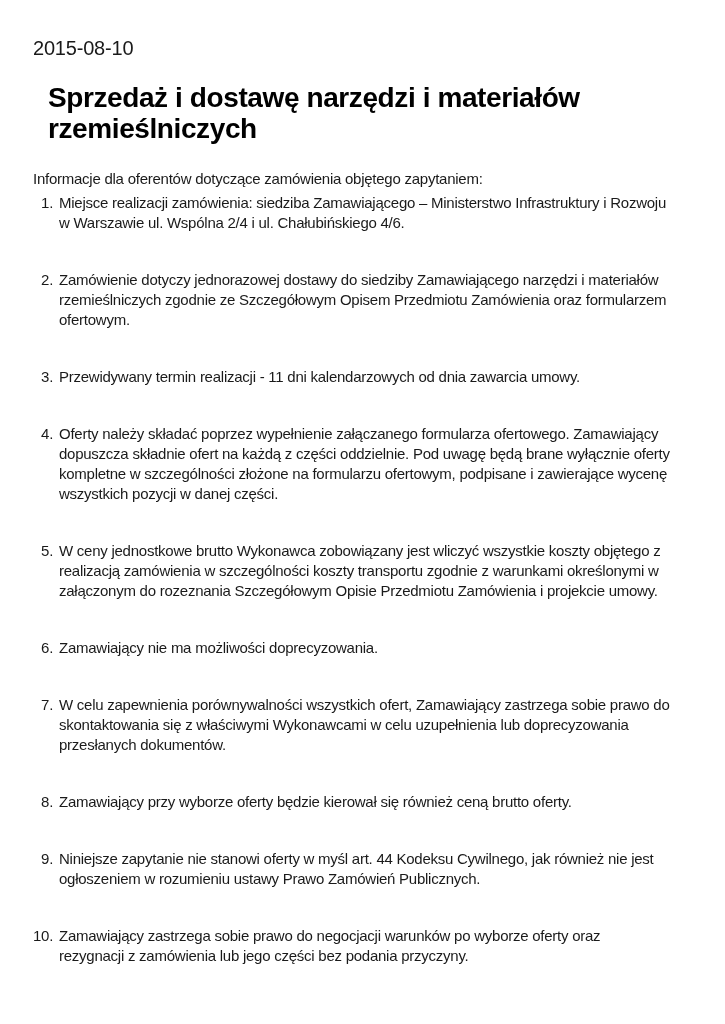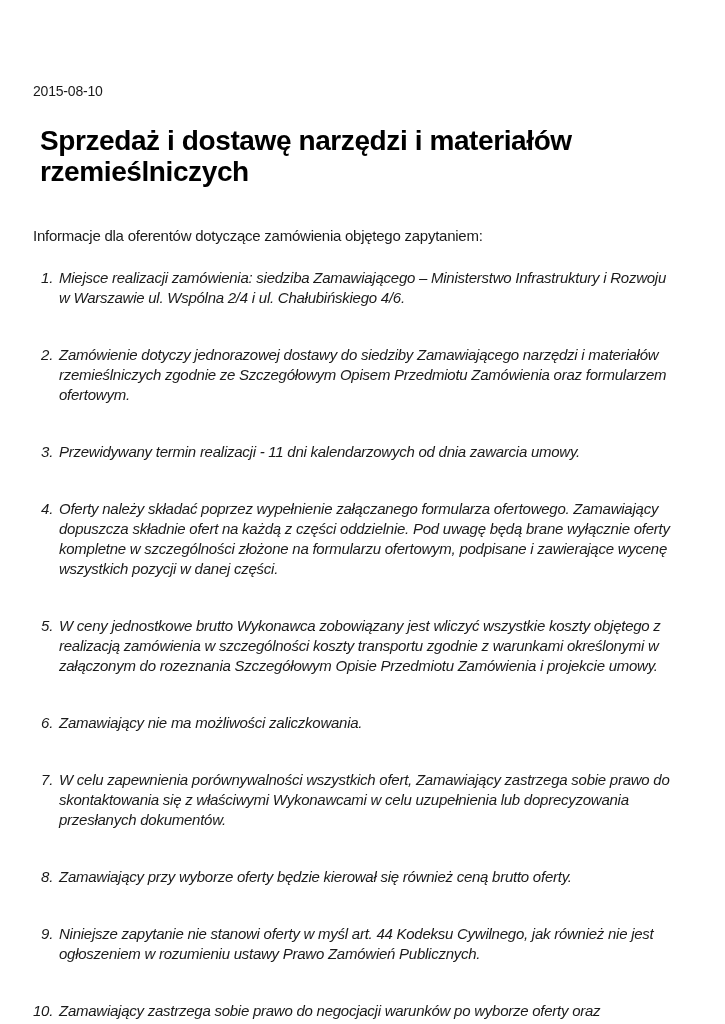--- a/index.html
+++ b/index.html
@@ -9,45 +9,43 @@
   }
   body {
     width: 725px;
     min-height: 1024px;
     box-sizing: border-box;
     padding: 38px 33px 40px 33px;
     font-family: "Liberation Sans", sans-serif;
     color: #1a1a1a;
   }
   .doc-date {
-    font-size: 14px;
+    font-size: 20px;
     line-height: 20px;
     letter-spacing: -0.2px;
-    margin-top: 43px;
   }
   .doc-title {
-    margin: 24px 0 0 7px;
+    margin: 24px 0 0 15px;
     font-size: 28px;
     line-height: 31px;
     font-weight: 700;
     color: #000000;
     letter-spacing: -0.4px;
     white-space: pre-line;
   }
   .doc-intro {
-    margin: 39px 0 0 0;
+    margin: 25px 0 0 0;
     font-size: 15px;
     line-height: 20px;
     letter-spacing: -0.25px;
   }
   ol.info-list {
-    margin: 22px 0 0 0;
+    margin: 4px 0 0 0;
     padding: 0 0 0 24px;
     list-style: decimal;
-    font-style: italic;
   }
   ol.info-list li {
     font-size: 15px;
     line-height: 20px;
     letter-spacing: -0.25px;
     margin: 0 0 37px 0;
     padding-left: 2px;
     white-space: pre-line;
   }
   ol.info-list li::marker {
@@ -72,21 +70,21 @@
 rzemieślniczych zgodnie ze Szczegółowym Opisem Przedmiotu Zamówienia oraz formularzem
 ofertowym.</li>
   <li>Przewidywany termin realizacji - 11 dni kalendarzowych od dnia zawarcia umowy.</li>
   <li>Oferty należy składać poprzez wypełnienie załączanego formularza ofertowego. Zamawiający
 dopuszcza składnie ofert na każdą z części oddzielnie. Pod uwagę będą brane wyłącznie oferty
 kompletne w szczególności złożone na formularzu ofertowym, podpisane i zawierające wycenę
 wszystkich pozycji w danej części.</li>
   <li>W ceny jednostkowe brutto Wykonawca zobowiązany jest wliczyć wszystkie koszty objętego z
 realizacją zamówienia w szczególności koszty transportu  zgodnie z warunkami określonymi w
 załączonym do rozeznania Szczegółowym Opisie Przedmiotu Zamówienia i projekcie umowy.</li>
-  <li>Zamawiający nie ma możliwości zaliczkowania.</li>
+  <li>Zamawiający nie ma możliwości doprecyzowania.</li>
   <li>W celu zapewnienia porównywalności wszystkich ofert, Zamawiający zastrzega sobie prawo do
 skontaktowania się z właściwymi Wykonawcami w celu uzupełnienia lub doprecyzowania
 przesłanych dokumentów.</li>
   <li>Zamawiający przy wyborze oferty będzie kierował się również ceną brutto oferty.</li>
   <li>Niniejsze zapytanie nie stanowi oferty w myśl art. 44 Kodeksu Cywilnego, jak również nie jest
 ogłoszeniem w rozumieniu ustawy Prawo Zamówień Publicznych.</li>
   <li>Zamawiający zastrzega sobie prawo do negocjacji warunków po wyborze oferty oraz
 rezygnacji z zamówienia lub jego części bez podania przyczyny.</li>
 </ol>
 

